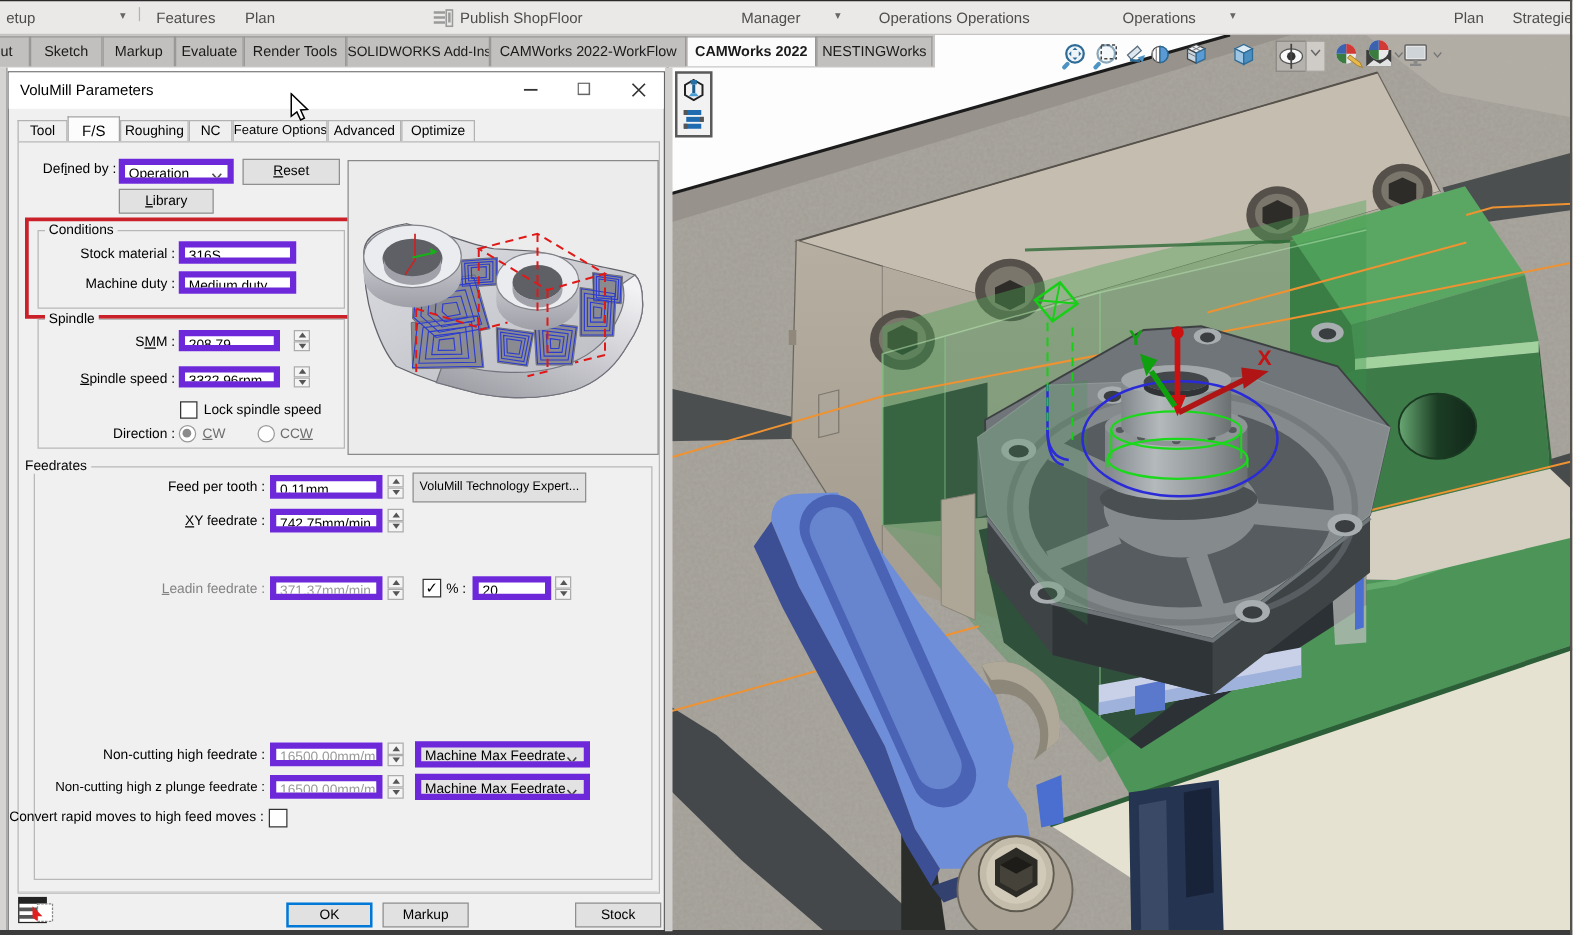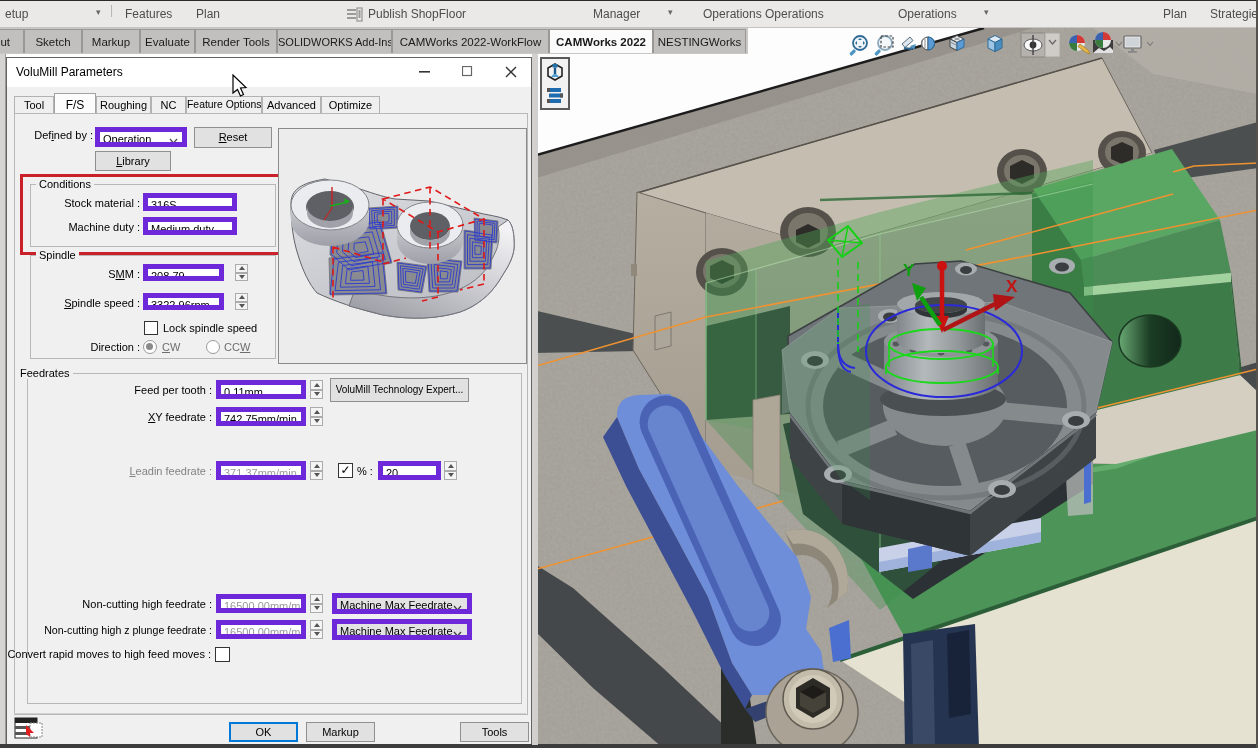--- a/index.html
+++ b/index.html
@@ -587,21 +587,21 @@
       <rect x="1" y="1" width="22" height="20" fill="#fff" stroke="#222"></rect>
       <rect x="1" y="1" width="22" height="5" fill="#222"></rect>
       <rect x="1" y="9" width="22" height="3" fill="#555"></rect>
       <rect x="1" y="15" width="22" height="3" fill="#555"></rect>
       <rect x="16" y="6" width="12" height="14" fill="#fff" stroke="#888" stroke-dasharray="2 1"></rect>
       <path d="M12 8 L20 16 L16 16 L16 20 L12 17 Z" fill="#e02020"></path>
     </svg>
     <div class="btn" style="left:222px;top:664px;width:69px;height:20px;line-height:16px;border:2px solid #0078d7;">OK</div>
     <div class="btn" style="left:299px;top:664px;width:69px;height:20px;line-height:18px;">Markup</div>
     <div class="btn" style="left:376px;top:700px;width:69px;height:20px;line-height:18px;">Pre<u>v</u>iew</div>
-    <div class="btn" style="left:453px;top:664px;width:69px;height:20px;line-height:18px;">Tools</div>
+    <div class="btn" style="left:453px;top:664px;width:69px;height:20px;line-height:18px;">Stock</div>
   </div>
 
   <div class="abs" style="left:532px;top:54px;width:6px;height:691px;background:#d2d0ce;z-index:20;"></div>
 
   <div class="abs" style="left:0;top:54px;width:6px;height:694px;background:#d6d4d2;border-right:1px solid #9a9a9a;box-sizing:border-box;"></div>
 
   <svg class="abs" style="left:230px;top:74px;z-index:60;" width="20" height="26" viewBox="0 0 20 26">
     <path d="M3,1 L3,19 L7.5,15.5 L10.5,22 L13.5,20.5 L10.5,14 L16,13.5 Z" fill="#ffffff" stroke="#000" stroke-width="1.2"></path>
   </svg>
 

